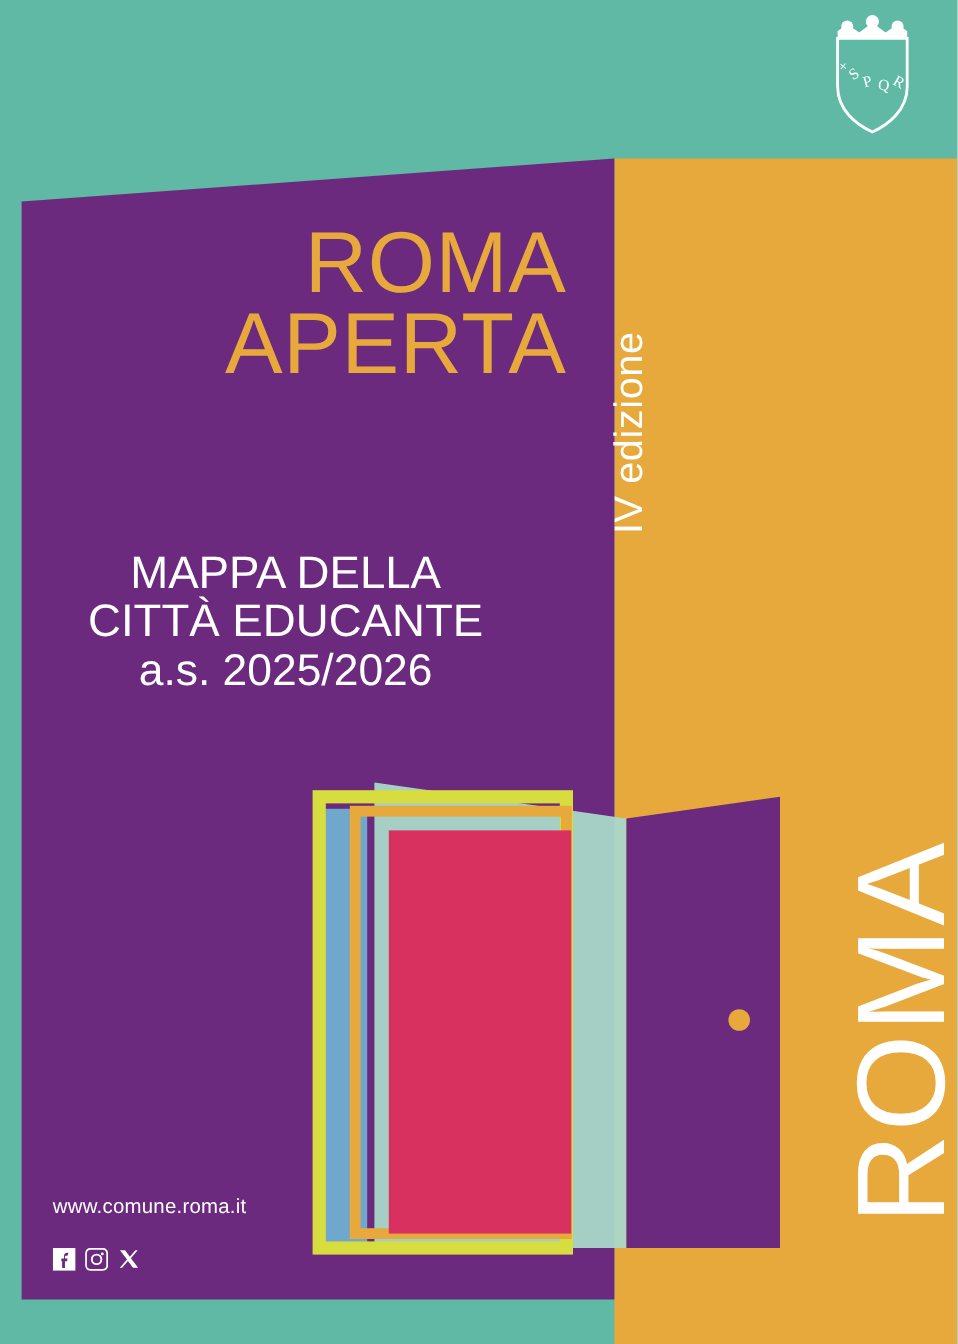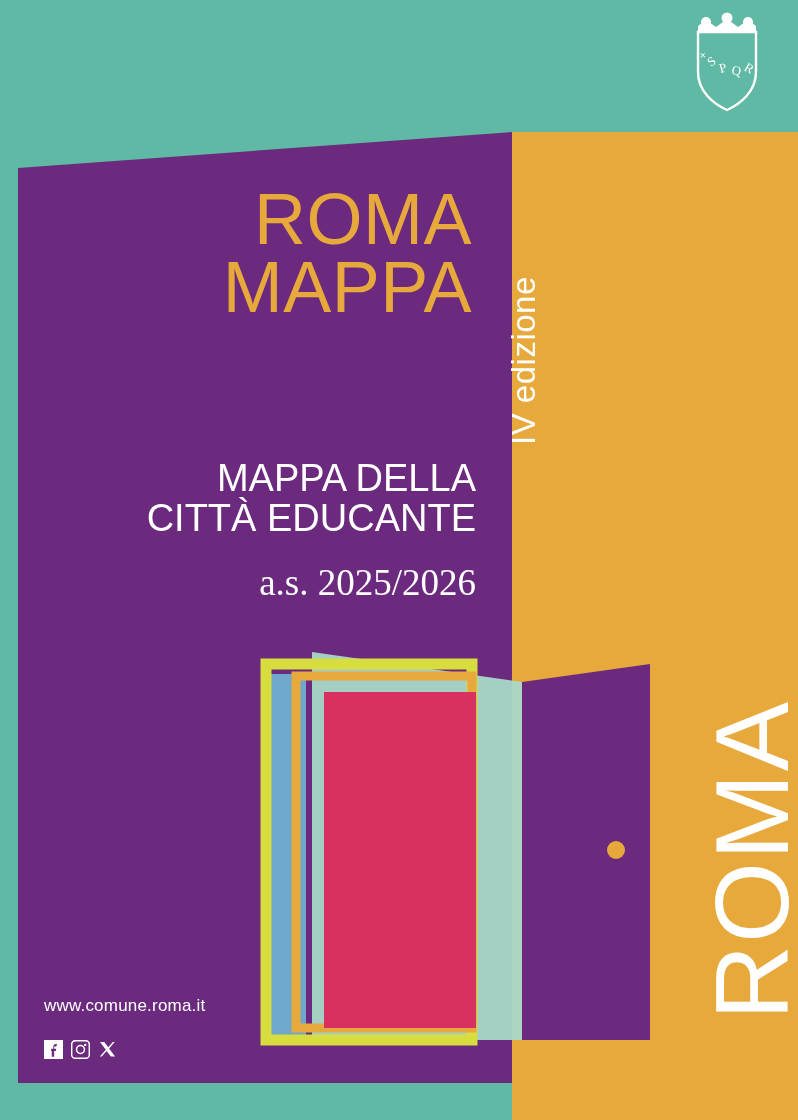--- a/index.html
+++ b/index.html
@@ -78,25 +78,25 @@
     text-align: right;
     padding-right: 24px;
     box-sizing: border-box;
     color: #ffffff;
   }
   .sub-line {
     font-size: 38px;
     line-height: 1.06;
     font-weight: 400;
     white-space: nowrap;
+    text-align: center;
   }
   .sub-line.small {
     font-size: 37px;
-    margin-top: 24px;
-    font-family: Liberation Serif, serif;
+    margin-top: 0;
   }
 
   
   .edition {
     position: absolute;
     left: 505px;
     top: 185px;
     width: 60px;
     height: 260px;
     color: #ffffff;
@@ -181,21 +181,21 @@
       <text x="30" y="55" transform="rotate(-35 30 55)">S</text>
       <text x="40" y="62" transform="rotate(-15 40 62)">P</text>
       <text x="52" y="65" transform="rotate(8 52 65)">Q</text>
       <text x="63" y="62" transform="rotate(30 63 62)">R</text>
       <text x="22" y="48" transform="rotate(-50 22 48)">+</text>
     </g>
   </svg>
 
   <div class="title-block">
     <div class="title-line">ROMA</div>
-    <div class="title-line">MAPPA</div>
+    <div class="title-line">APERTA</div>
   </div>
 
   <div class="subtitle-block">
     <div class="sub-line">MAPPA DELLA</div>
     <div class="sub-line">CITTÀ EDUCANTE</div>
     <div class="sub-line small">a.s. 2025/2026</div>
   </div>
 
   <div class="edition">IV edizione</div>
 

